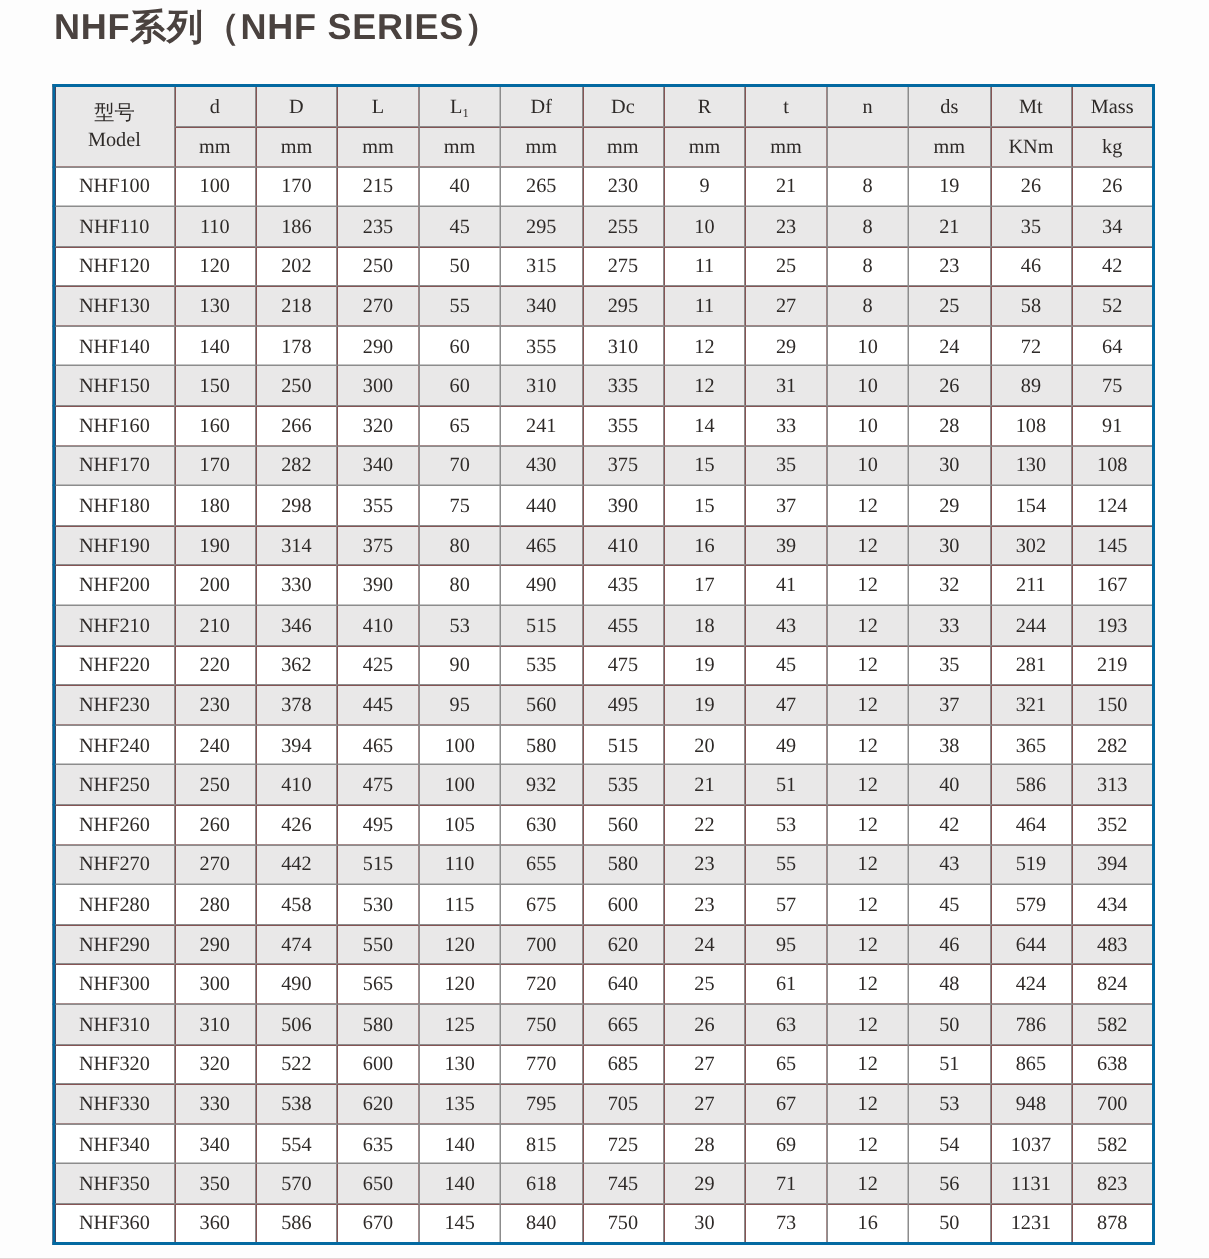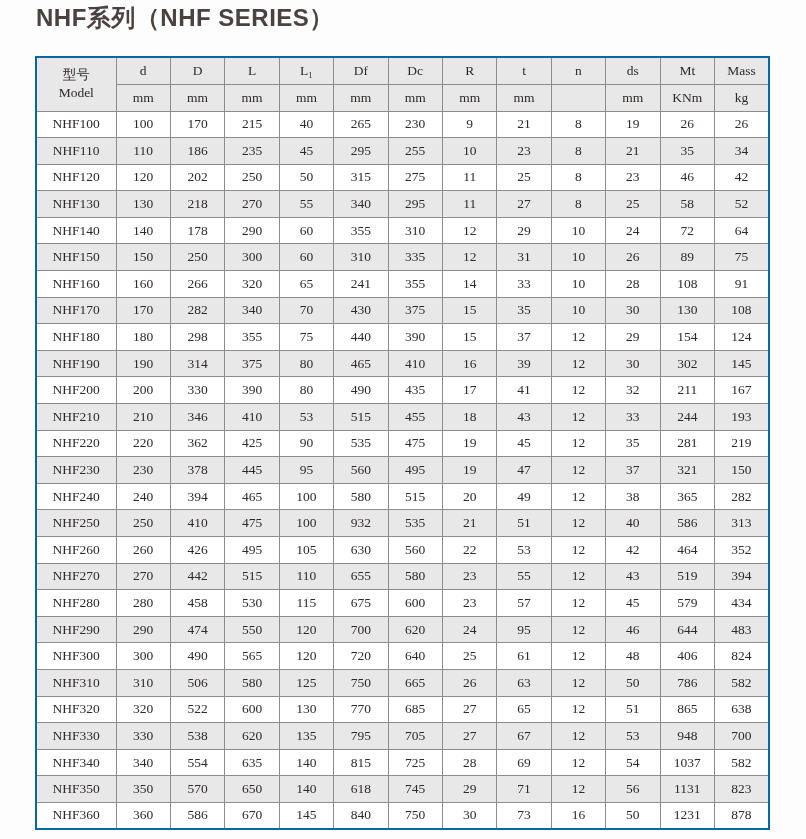--- a/index.html
+++ b/index.html
@@ -415,21 +415,21 @@
           <td>300</td>
           <td>490</td>
           <td>565</td>
           <td>120</td>
           <td>720</td>
           <td>640</td>
           <td>25</td>
           <td>61</td>
           <td>12</td>
           <td>48</td>
-          <td>406</td>
+          <td>424</td>
           <td>824</td>
         </tr>
         <tr>
           <td>NHF310</td>
           <td>310</td>
           <td>506</td>
           <td>580</td>
           <td>125</td>
           <td>750</td>
           <td>665</td>

